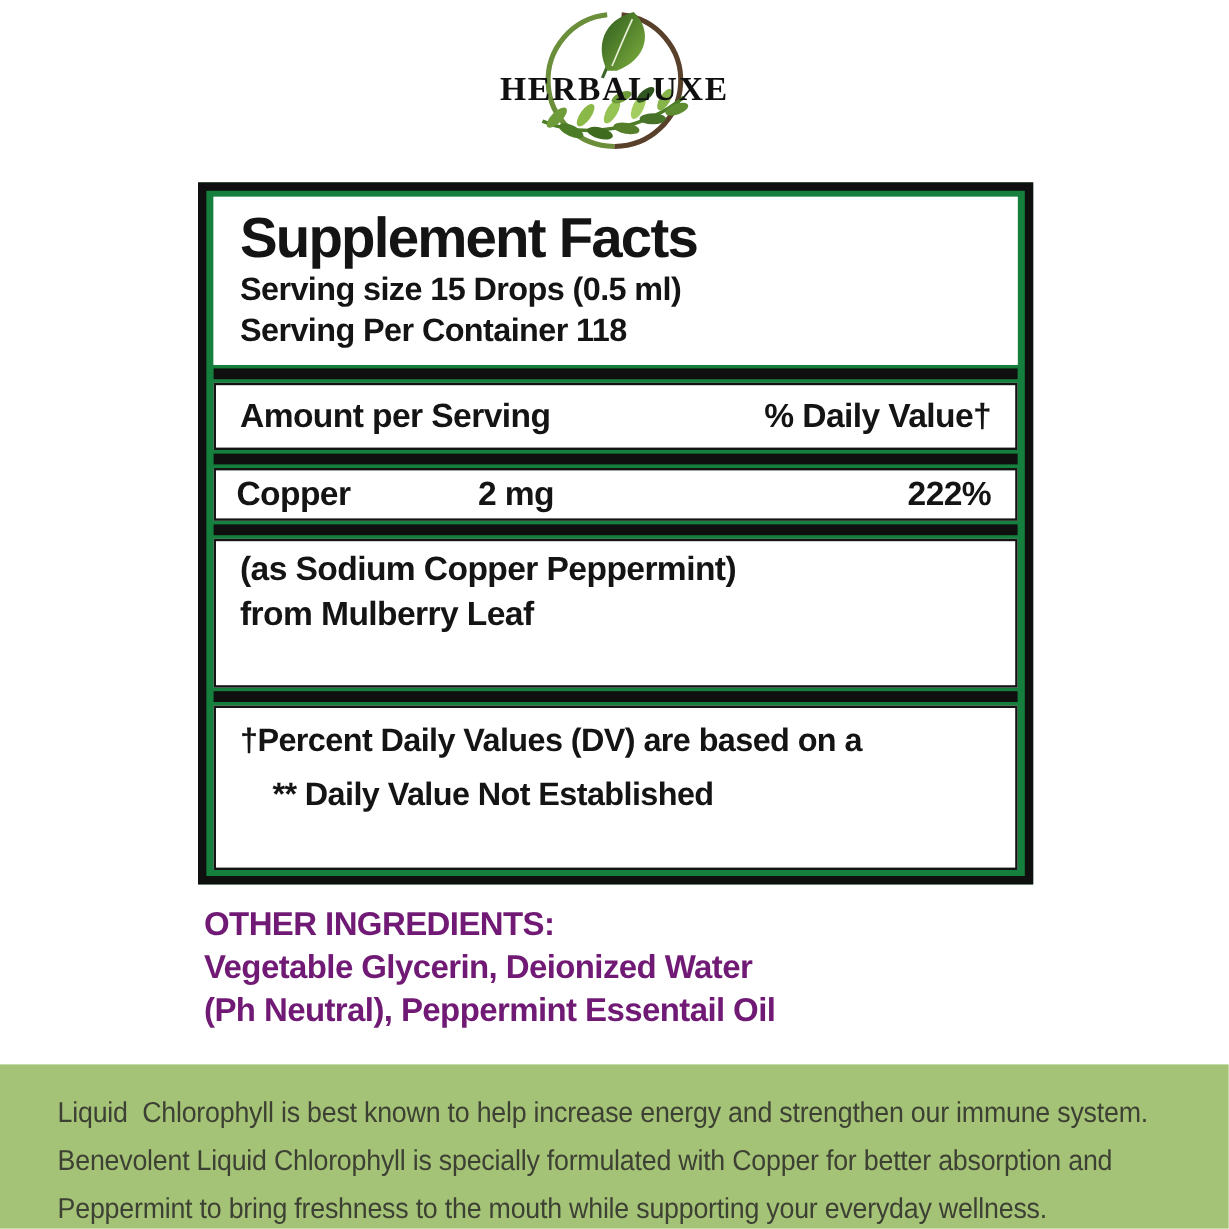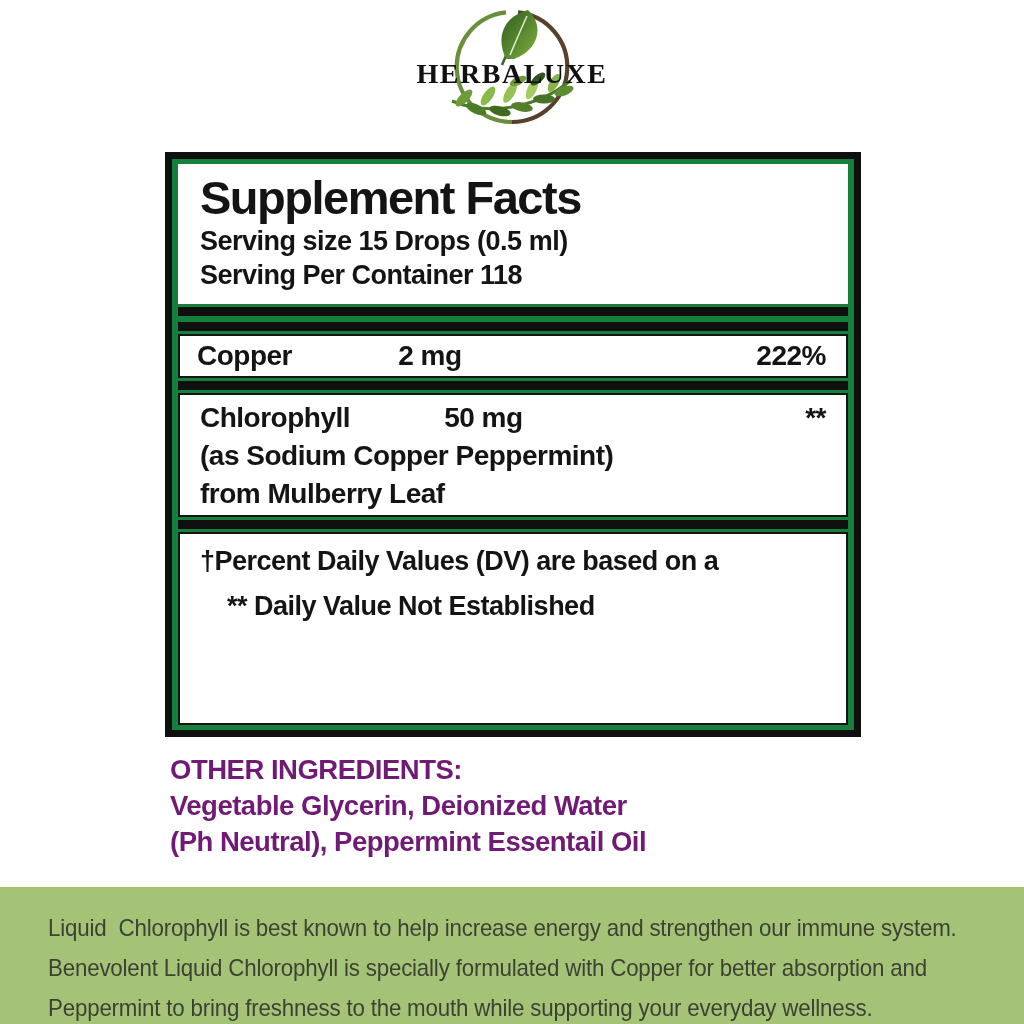--- a/index.html
+++ b/index.html
@@ -94,37 +94,36 @@
   <div class="panel">
 
     <div class="sec sec-head">
       <div class="sf-title">Supplement Facts</div>
       <div class="sf-serving">Serving size 15 Drops (0.5 ml)</div>
       <div class="sf-serving">Serving Per Container 118</div>
     </div>
 
     <div class="divider"></div>
 
+    <div class="sec sec-amount">
+      <span>Amount per Serving</span>
+      <span>% Daily Value†</span>
+    </div>
 
     <div class="divider"></div>
 
     <div class="sec sec-copper">
       <span>Copper</span>
       <span>2 mg</span>
       <span class="cell-right">222%</span>
     </div>
 
     <div class="divider"></div>
 
     <div class="sec sec-chloro">
-      <div class="chloro-row1">
-        <span>Chlorophyll</span>
-        <span>50 mg</span>
-        <span class="cell-right">**</span>
-      </div>
       <div>(as Sodium Copper Peppermint)</div>
       <div>from Mulberry Leaf</div>
     </div>
 
     <div class="divider"></div>
 
     <div class="sec sec-foot">
       <div class="fn-hang">
         <span>†Percent Daily Values (DV) are based on a</span><br>
       </div>

